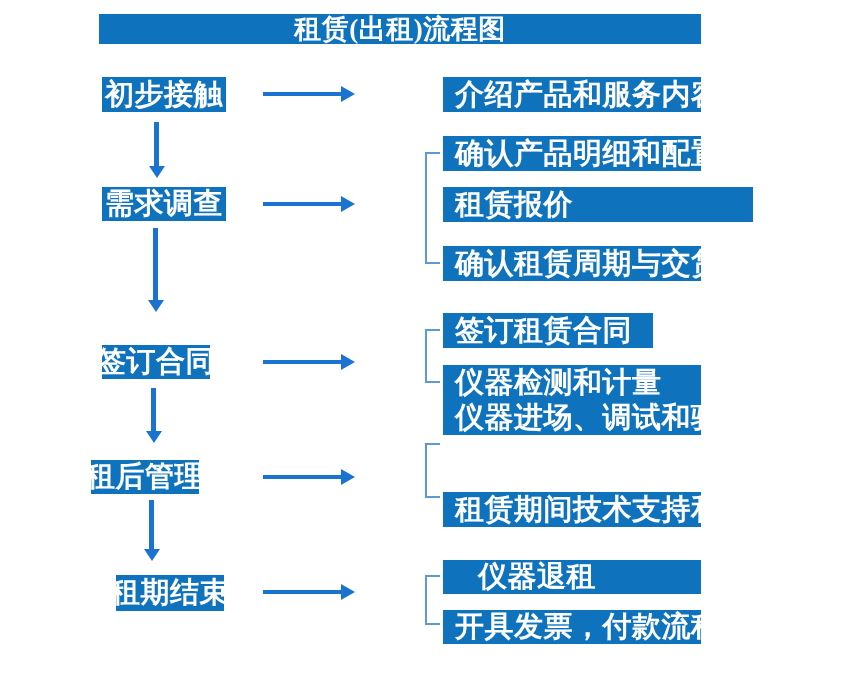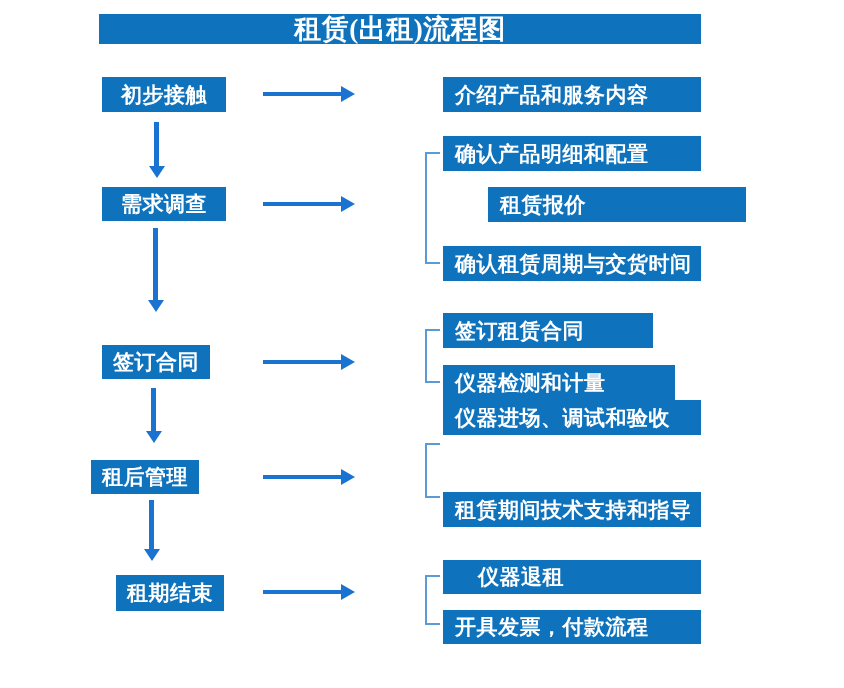--- a/index.html
+++ b/index.html
@@ -8,21 +8,21 @@
     --bracket-blue:#5B9BD5;
     --text:#FFFFFF;
   }
   html,body{margin:0;padding:0;background:#fff;}
   .page{
     position:relative;width:844px;height:688px;background:#fff;overflow:hidden;
     font-family:"Liberation Serif","DejaVu Serif",serif;
   }
   .bluebox{
     position:absolute;background:var(--box-blue);color:var(--text);
-    font-weight:bold;font-size:21px;display:flex;align-items:center;
+    font-weight:bold;font-size:29px;display:flex;align-items:center;
     white-space:nowrap;letter-spacing:0.5px;
   }
   .titlebar{justify-content:center;}
   .lbox{justify-content:center;}
   .rbox{padding-left:12px;box-sizing:border-box;}
   .arrow-right{
     position:absolute;height:4px;width:78px;background:var(--arrow-blue);
   }
   .arrow-right::after{
     content:"";position:absolute;left:100%;top:50%;transform:translateY(-50%);
@@ -53,24 +53,24 @@
   <div class="bluebox titlebar" style="left:99px;top:14px;width:602px;height:30px;font-size:27px;">租赁(出租)流程图</div>
 
   <div class="bluebox lbox" style="left:102px;top:77px;width:124px;height:35px;">初步接触</div>
   <div class="bluebox lbox" style="left:102px;top:187px;width:124px;height:34px;">需求调查</div>
   <div class="bluebox lbox" style="left:102px;top:345px;width:108px;height:34px;">签订合同</div>
   <div class="bluebox lbox" style="left:91px;top:460px;width:108px;height:34px;">租后管理</div>
   <div class="bluebox lbox" style="left:116px;top:575px;width:108px;height:36px;">租期结束</div>
 
   <div class="bluebox rbox" style="left:443px;top:77px;width:258px;height:35px;">介绍产品和服务内容</div>
   <div class="bluebox rbox" style="left:443px;top:136px;width:258px;height:35px;">确认产品明细和配置</div>
-  <div class="bluebox rbox" style="left:443px;top:187px;width:258px;height:35px;margin-left:45px;">租赁报价</div>
+  <div class="bluebox rbox" style="left:443px;top:187px;width:310px;height:35px;">租赁报价</div>
   <div class="bluebox rbox" style="left:443px;top:246px;width:258px;height:35px;">确认租赁周期与交货时间</div>
   <div class="bluebox rbox" style="left:443px;top:313px;width:210px;height:35px;">签订租赁合同</div>
-  <div class="bluebox rbox" style="left:443px;top:365px;width:232px;height:35px;">仪器检测和计量</div>
+  <div class="bluebox rbox" style="left:443px;top:365px;width:258px;height:35px;">仪器检测和计量</div>
   <div class="bluebox rbox" style="left:443px;top:400px;width:258px;height:35px;">仪器进场、调试和验收</div>
   <div class="bluebox rbox" style="left:443px;top:492px;width:258px;height:35px;">租赁期间技术支持和指导</div>
   <div class="bluebox rbox" style="left:443px;top:560px;width:258px;height:34px;padding-left:35px;">仪器退租</div>
   <div class="bluebox rbox" style="left:443px;top:610px;width:258px;height:34px;">开具发票，付款流程</div>
 
   <div class="arrow-right" style="left:263px;top:92px;"></div>
   <div class="arrow-right" style="left:263px;top:202px;"></div>
   <div class="arrow-right" style="left:263px;top:360px;"></div>
   <div class="arrow-right" style="left:263px;top:475px;"></div>
   <div class="arrow-right" style="left:263px;top:590px;"></div>

